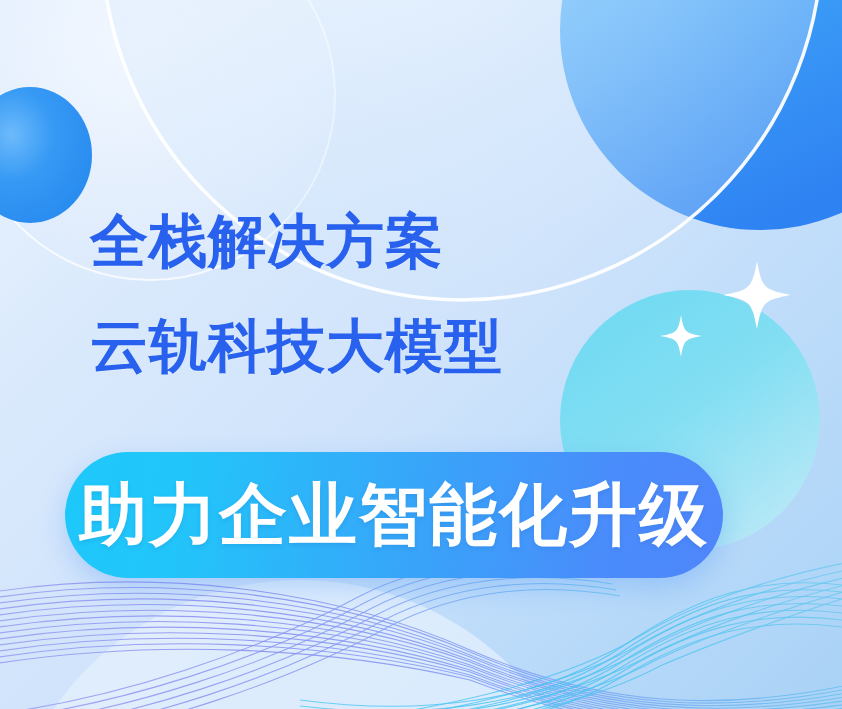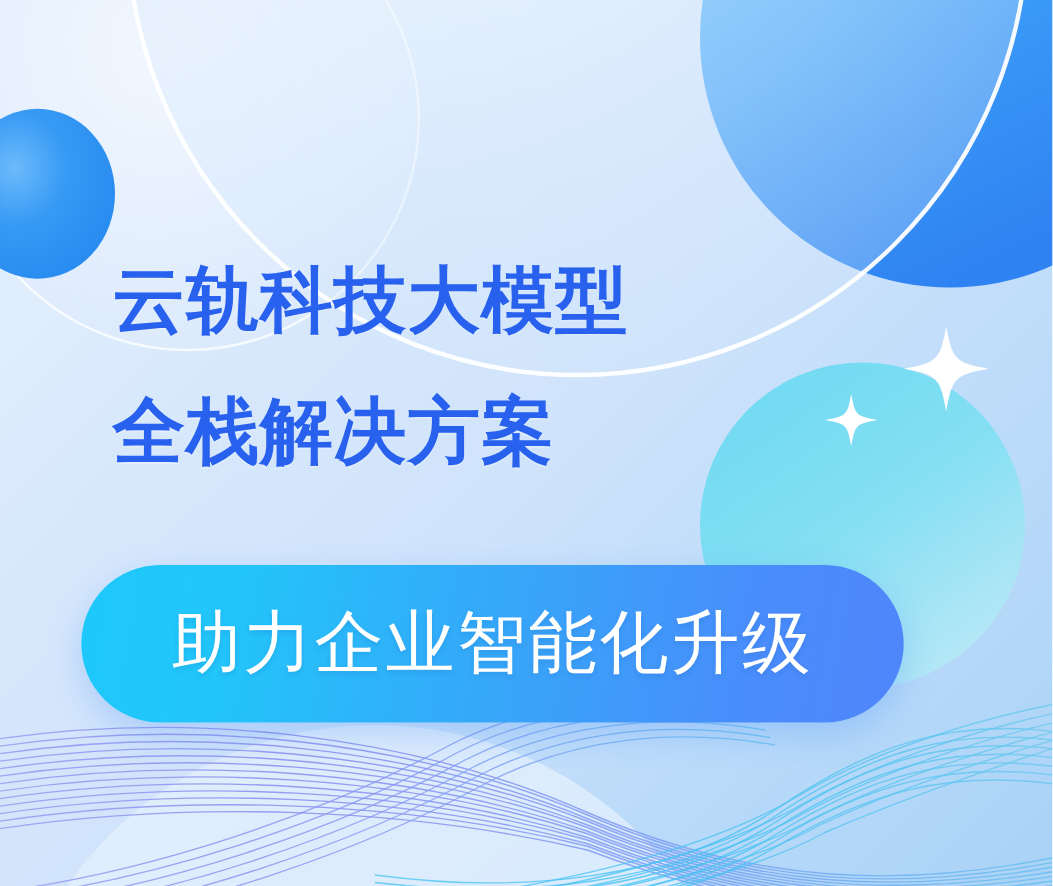--- a/index.html
+++ b/index.html
@@ -59,22 +59,22 @@
     border-radius: 63px;
     background: linear-gradient(100deg, #1ec8fb 0%, #22c5fa 18%, #37a6f9 52%, #4a8cfb 82%, #4f86fb 100%);
     box-shadow: 0 10px 26px rgba(52,130,246,0.25);
     display: flex;
     align-items: center;
     justify-content: center;
     z-index: 6;
   }
   .pill-label {
     color: #ffffff;
-    font-size: 55px;
-    font-weight: 400;
+    font-size: 68px;
+    font-weight: 700;
     letter-spacing: 2px;
     white-space: nowrap;
     text-shadow: 0 2px 4px rgba(23,95,180,0.18);
   }
 </style>
 </head>
 <body>
 
 <div class="banner">
 
@@ -189,21 +189,21 @@
             <path d="M858 588 C 798 604 716 632 656 660 C 584 700 454 728 324 742"></path>
             <path d="M854 595 C 800 612 720 640 660 666 C 590 704 460 732 330 746"></path>
           </g>
         </g>
 
       </g>
     </svg>
   </div>
 
   <div class="headline">
+    <div class="headline-line">全栈解决方案</div>
     <div class="headline-line">云轨科技大模型</div>
-    <div class="headline-line">全栈解决方案</div>
   </div>
 
   <div class="pill">
     <span class="pill-label">助力企业智能化升级</span>
   </div>
 
 </div>
 
 </body></html>

